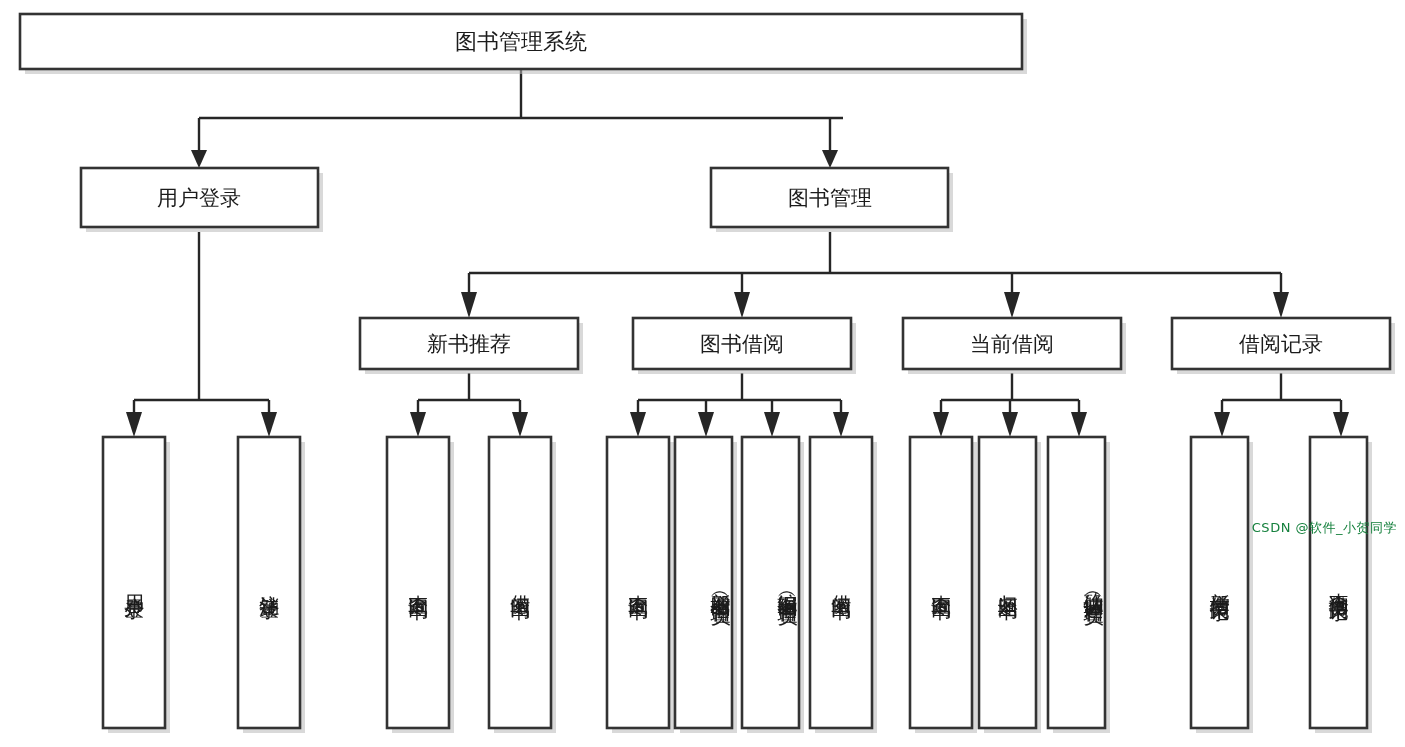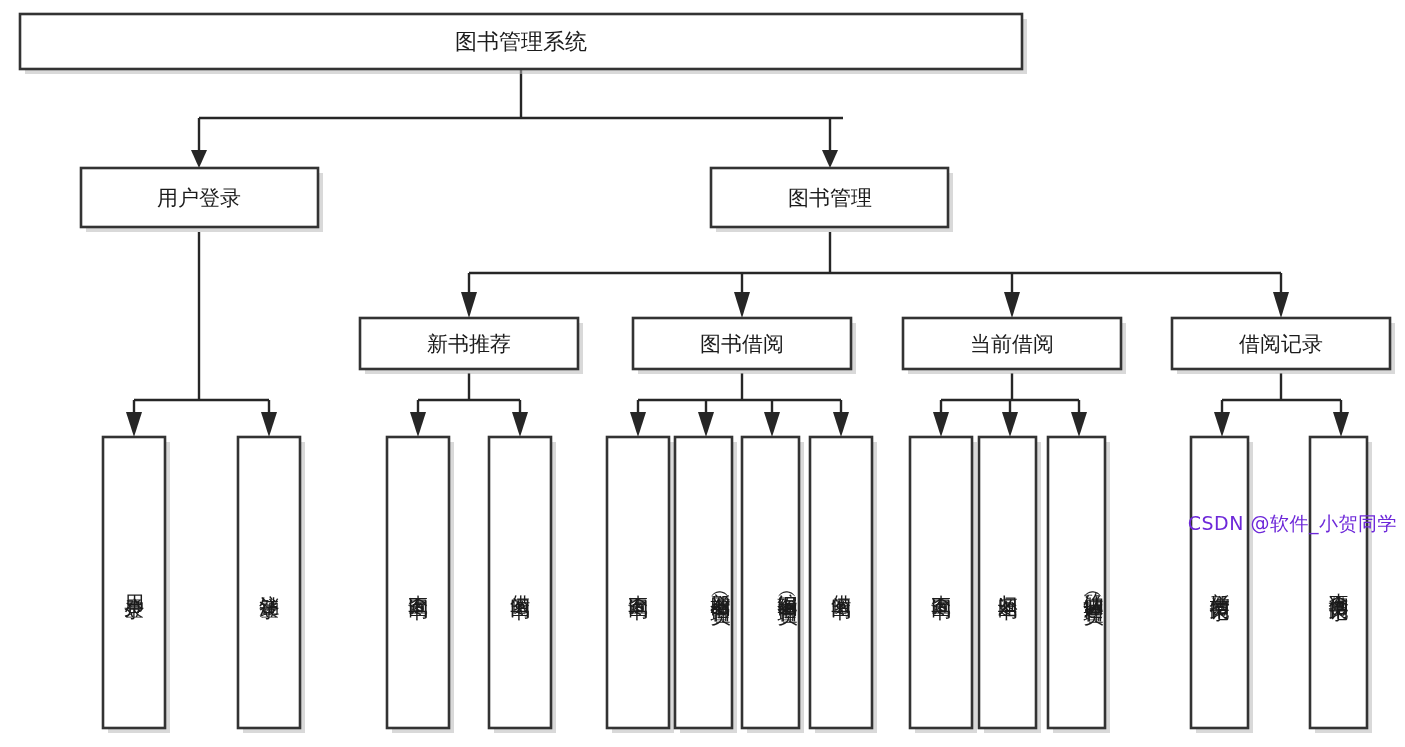--- a/index.html
+++ b/index.html
@@ -77,22 +77,22 @@
     justify-content: center;
     white-space: nowrap;
     pointer-events: none;
     user-select: none;
   }
   #watermark {
     position: absolute;
     right: 8px;
     bottom: 4px;
     font-family: "DejaVu Sans", "Liberation Sans", sans-serif;
-    font-size: 19px;
-    color: #6d28d9;
+    font-size: 13px;
+    color: #15803d;
     letter-spacing: 0.5px;
     white-space: nowrap;
     user-select: none;
   }
 </style>
 </head>
 <body>
 
 <div id="diagram-root">
 

